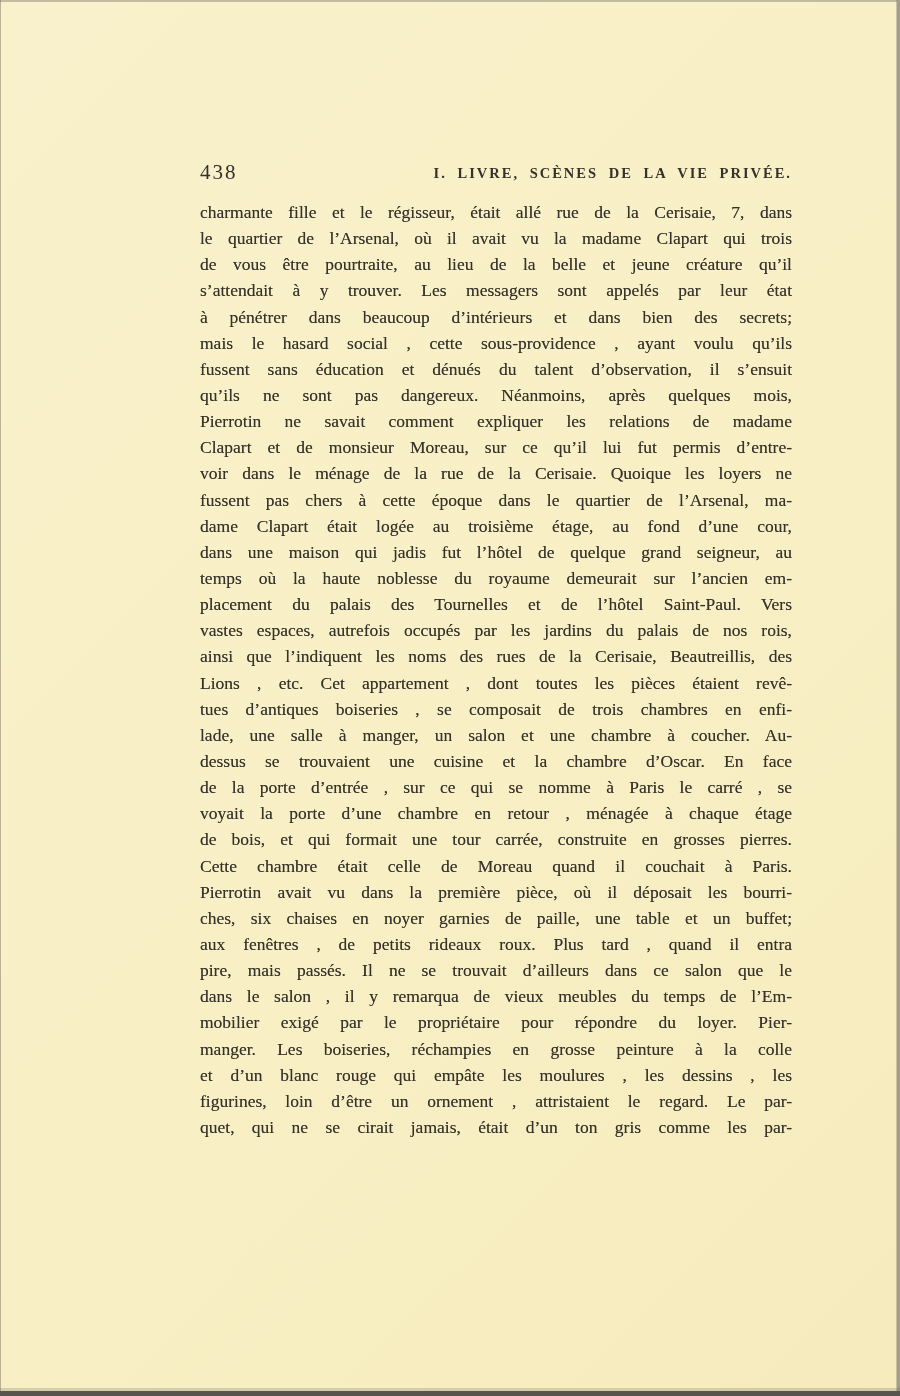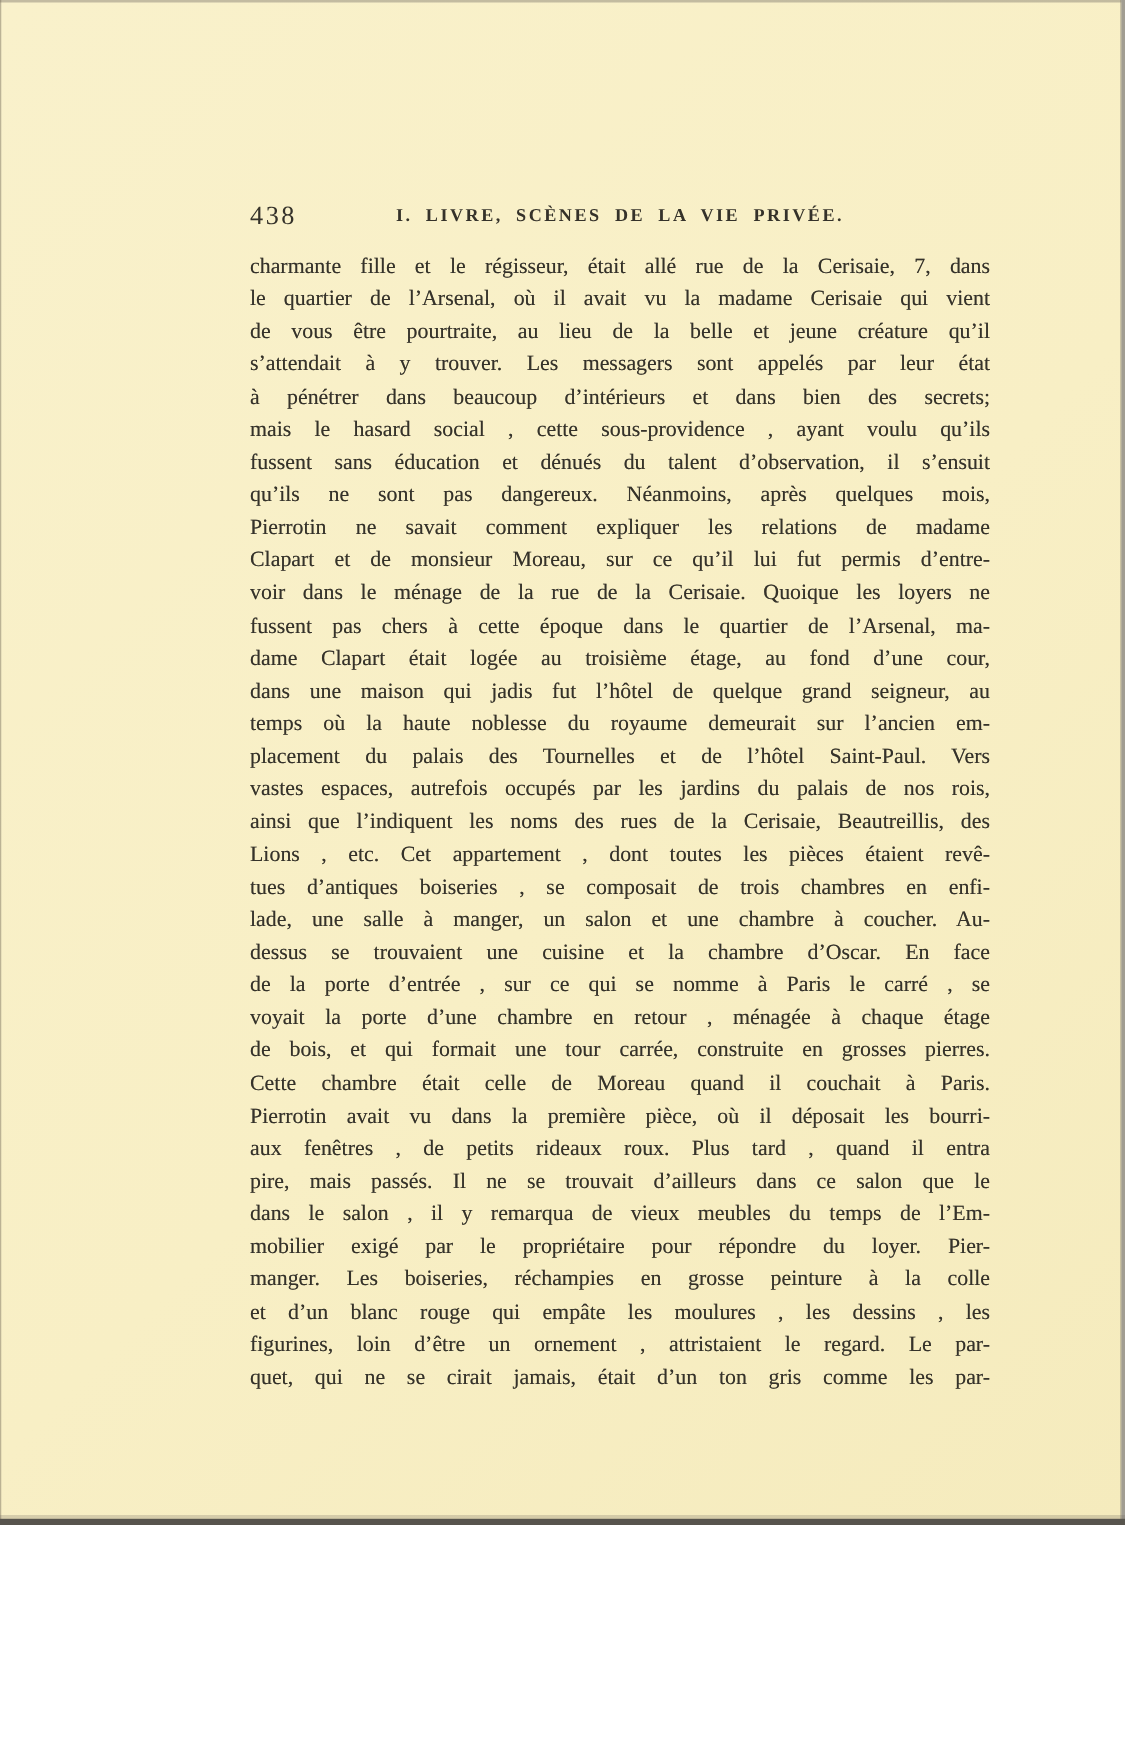--- a/index.html
+++ b/index.html
@@ -2,41 +2,41 @@
 <html style="--paper: #f8efc5; --ink: #35322a;"><head>
 <meta charset="utf-8">
 <style>
   :root{
     --paper:#f8efc5;
     --ink:#35322a;
   }
   html,body{margin:0;padding:0;}
   .page{
     position:relative;
-    width:900px;height:1220px;
+    width:900px;height:1396px;
     background:linear-gradient(135deg,#f9f1cb 0%,var(--paper) 55%,#f5ebbd 100%);
     overflow:hidden;
     font-family:"Liberation Serif","DejaVu Serif",serif;
     color:var(--ink);
   }
   .edge-top{position:absolute;top:0;left:0;width:100%;height:2px;background:rgba(128,122,110,.45);}
   .edge-bottom{position:absolute;bottom:0;left:0;width:100%;height:5px;background:#57544d;}
   .edge-bottom-fade{position:absolute;bottom:5px;left:0;width:100%;height:3px;background:rgba(110,105,95,.25);}
   .edge-right{position:absolute;top:0;right:0;width:3px;height:100%;background:#a19d92;}
   .edge-right-line{position:absolute;top:0;right:3px;width:1px;height:100%;background:rgba(120,115,100,.35);}
   .edge-left{position:absolute;top:0;left:0;width:1px;height:100%;background:rgba(125,118,98,.5);}
 
   .header{position:absolute;top:160px;left:200px;width:592px;height:30px;}
   .pagenum{
     position:absolute;left:0;top:0;
     font-size:21px;letter-spacing:2px;
   }
   .running{
     position:absolute;left:0;right:0;top:5px;
-    text-align:center;
+    text-align:right;
     font-size:14.5px;font-weight:bold;
     letter-spacing:2px;word-spacing:5px;
     white-space:nowrap;
   }
 
   .body{
     position:absolute;top:199px;left:200px;width:592px;
     font-size:17.5px;line-height:26.15px;
     text-shadow:0 0 .5px rgba(47,45,38,.55);
   }
@@ -58,21 +58,21 @@
   <div class="edge-bottom-fade"></div>
   <div class="edge-bottom"></div>
 
   <div class="header">
     <span class="pagenum">438</span>
     <span class="running">I. LIVRE, SCÈNES DE LA VIE PRIVÉE.</span>
   </div>
 
   <div class="body">
       <div class="text-line">charmante fille et le régisseur, était allé rue de la Cerisaie, 7, dans</div>
-      <div class="text-line">le quartier de l’Arsenal, où il avait vu la madame Cerisaie qui vient</div>
+      <div class="text-line">le quartier de l’Arsenal, où il avait vu la madame Clapart qui trois</div>
       <div class="text-line">de vous être pourtraite, au lieu de la belle et jeune créature qu’il</div>
       <div class="text-line">s’attendait à y trouver. Les messagers sont appelés par leur état</div>
       <div class="text-line">à pénétrer dans beaucoup d’intérieurs et dans bien des secrets;</div>
       <div class="text-line">mais le hasard social , cette sous-providence , ayant voulu qu’ils</div>
       <div class="text-line">fussent sans éducation et dénués du talent d’observation, il s’ensuit</div>
       <div class="text-line">qu’ils ne sont pas dangereux. Néanmoins, après quelques mois,</div>
       <div class="text-line">Pierrotin ne savait comment expliquer les relations de madame</div>
       <div class="text-line">Clapart et de monsieur Moreau, sur ce qu’il lui fut permis d’entre-</div>
       <div class="text-line">voir dans le ménage de la rue de la Cerisaie. Quoique les loyers ne</div>
       <div class="text-line">fussent pas chers à cette époque dans le quartier de l’Arsenal, ma-</div>
@@ -84,20 +84,21 @@
       <div class="text-line">ainsi que l’indiquent les noms des rues de la Cerisaie, Beautreillis, des</div>
       <div class="text-line">Lions , etc. Cet appartement , dont toutes les pièces étaient revê-</div>
       <div class="text-line">tues d’antiques boiseries , se composait de trois chambres en enfi-</div>
       <div class="text-line">lade, une salle à manger, un salon et une chambre à coucher. Au-</div>
       <div class="text-line">dessus se trouvaient une cuisine et la chambre d’Oscar. En face</div>
       <div class="text-line">de la porte d’entrée , sur ce qui se nomme à Paris le carré , se</div>
       <div class="text-line">voyait la porte d’une chambre en retour , ménagée à chaque étage</div>
       <div class="text-line">de bois, et qui formait une tour carrée, construite en grosses pierres.</div>
       <div class="text-line">Cette chambre était celle de Moreau quand il couchait à Paris.</div>
       <div class="text-line">Pierrotin avait vu dans la première pièce, où il déposait les bourri-</div>
+      <div class="text-line">ches, six chaises en noyer garnies de paille, une table et un buffet;</div>
       <div class="text-line">aux fenêtres , de petits rideaux roux. Plus tard , quand il entra</div>
       <div class="text-line">pire, mais passés. Il ne se trouvait d’ailleurs dans ce salon que le</div>
       <div class="text-line">dans le salon , il y remarqua de vieux meubles du temps de l’Em-</div>
       <div class="text-line">mobilier exigé par le propriétaire pour répondre du loyer. Pier-</div>
       <div class="text-line">manger. Les boiseries, réchampies en grosse peinture à la colle</div>
       <div class="text-line">et d’un blanc rouge qui empâte les moulures , les dessins , les</div>
       <div class="text-line">figurines, loin d’être un ornement , attristaient le regard. Le par-</div>
       <div class="text-line">quet, qui ne se cirait jamais, était d’un ton gris comme les par-</div>
     </div>
 </div>

